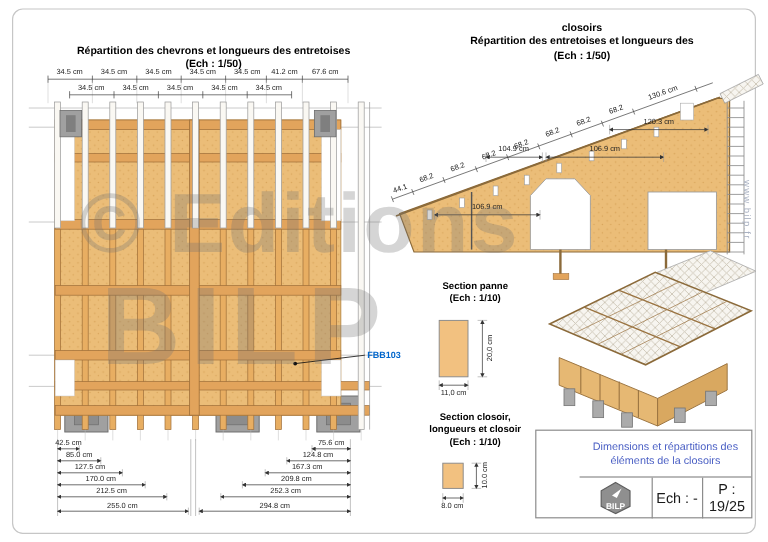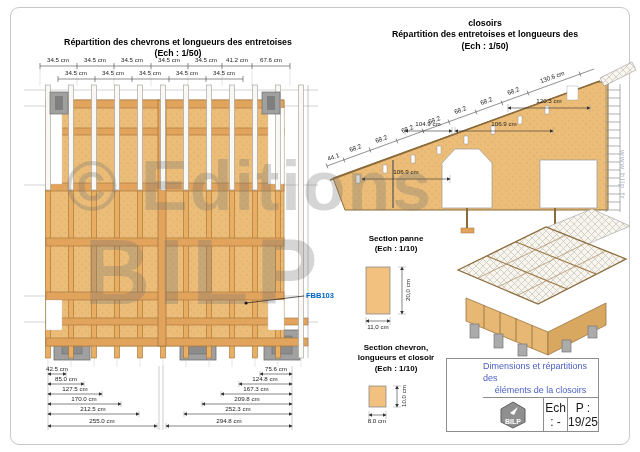--- a/index.html
+++ b/index.html
@@ -9,21 +9,21 @@
   .frame{left:10px;top:7px;width:618px;height:436px;border:1.5px solid #C6C6C6;border-radius:9px;}
   svg text{font-family:"Liberation Sans",sans-serif;}
   .d{font-size:6.2px;fill:#222;}
   .ttl{font-weight:bold;font-size:8.8px;color:#000;text-align:center;line-height:1.3;}
   .sttl{font-weight:bold;font-size:8px;color:#000;text-align:center;line-height:1.3;}
   .part{color:#0066CC;font-weight:bold;font-size:7.5px;}
   .wm{font-weight:bold;color:rgba(115,115,115,0.30);white-space:nowrap;pointer-events:none;}
   .wm1{left:66px;top:146px;font-size:70px;letter-spacing:2px;}
   .wm2{left:84px;top:220px;font-size:92px;letter-spacing:8px;}
   .site{left:618px;top:150px;writing-mode:vertical-rl;font-size:8px;color:#A9B1C2;letter-spacing:1px;}
-  .title-block{left:446px;top:358px;width:153px;height:74px;background:#fff;border:1px solid #8C8C8C;box-sizing:border-box;padding-left:36px;}
+  .title-block{left:446px;top:358px;width:181px;height:74px;background:#fff;border:1px solid #8C8C8C;box-sizing:border-box;padding-left:36px;}
   .tb-desc{height:38px;border-bottom:1px solid #8C8C8C;display:flex;flex-direction:column;align-items:center;
            justify-content:center;color:#4A5FC4;font-size:9px;line-height:1.35;}
   .tb-row{display:flex;height:34px;text-align:center;}
   .tb-logo-cell{width:60px;border-right:1px solid #8C8C8C;display:flex;align-items:center;justify-content:center;}
   .tb-cell{flex:1;display:flex;align-items:center;justify-content:center;font-size:12px;color:#1A1A1A;}
   .tb-cell.mid{border-right:1px solid #8C8C8C;}
 </style>
 </head>
 <body>
 
@@ -287,21 +287,21 @@
   <div class="abs ttl" style="left:352px;top:18px;width:266px;">
     <div>closoirs</div>
     <div>Répartition des entretoises et longueurs des</div>
     <div>(Ech : 1/50)</div>
   </div>
   <div class="abs sttl" style="left:338px;top:234px;width:116px;">
     <div>Section panne</div>
     <div>(Ech : 1/10)</div>
   </div>
   <div class="abs sttl" style="left:328px;top:343px;width:136px;">
-    <div>Section chevron,</div>
+    <div>Section closoir,</div>
     <div>longueurs et closoir</div>
     <div>(Ech : 1/10)</div>
   </div>
 
   <div class="abs part" style="left:306px;top:291px;">FBB103</div>
 
   <div class="abs title-block">
     <div class="tb-desc">
       <div>Dimensions et répartitions des</div>
       <div>éléments de la closoirs</div>

